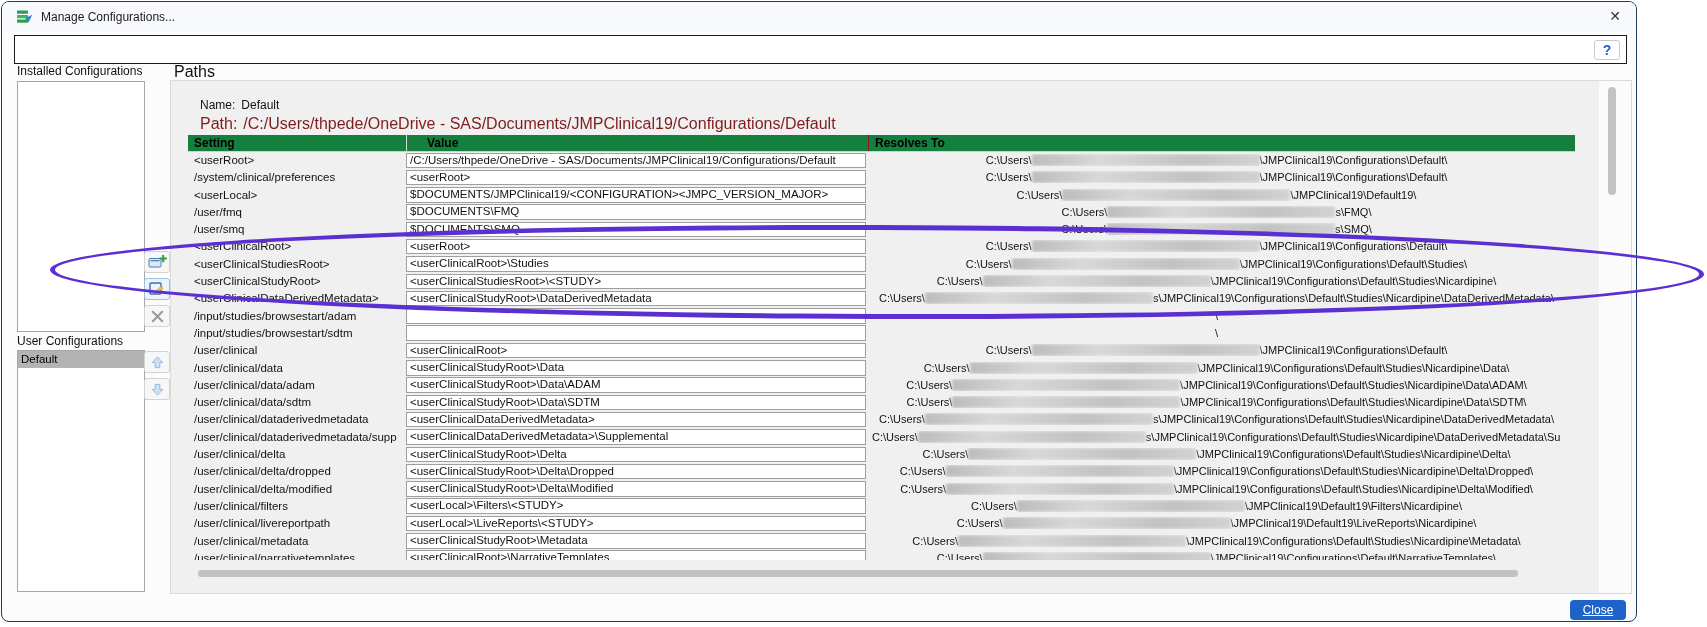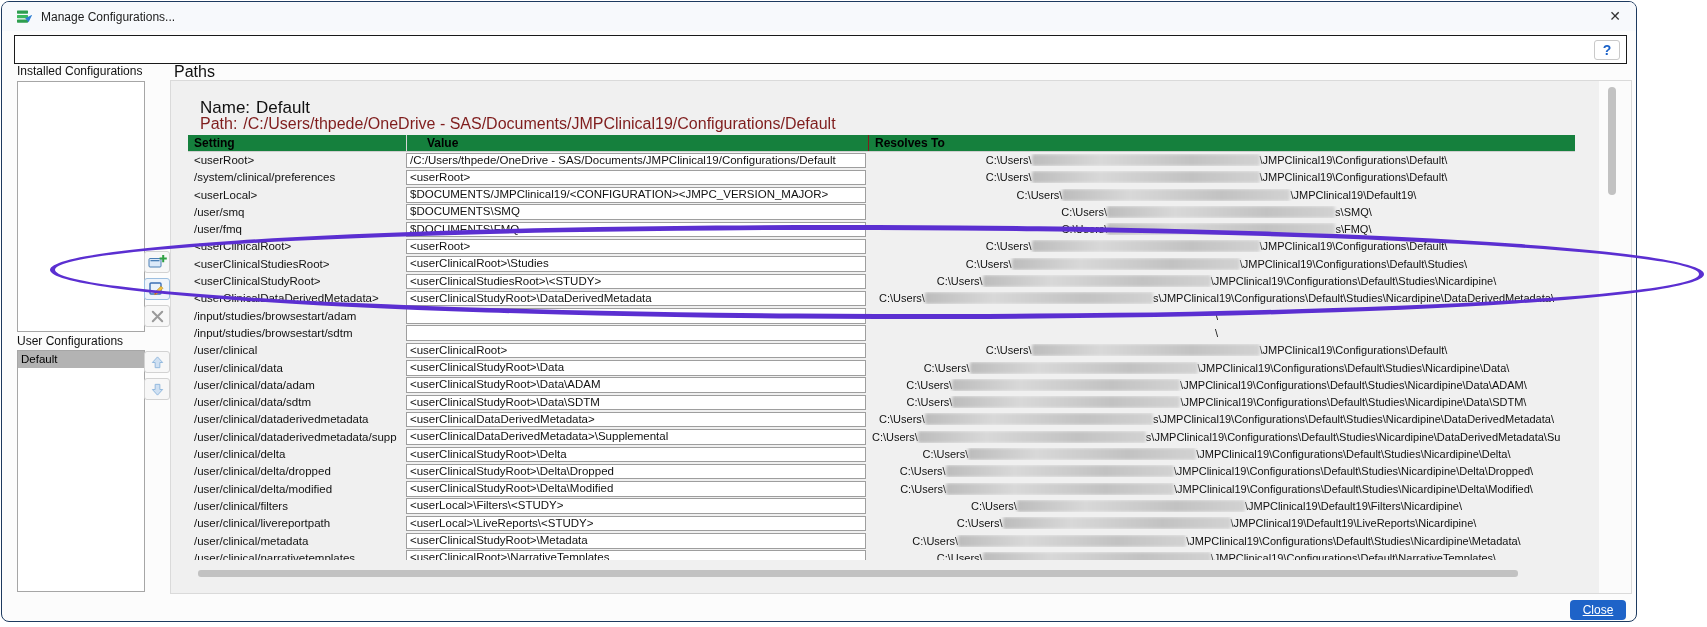--- a/index.html
+++ b/index.html
@@ -39,21 +39,21 @@
   .btn-del { top:303px; } .btn-up { top:349px; } .btn-down { top:376px; }
 
   
   .paths-label { position:absolute; left:172px; top:61px; font-size:16px; color:#111; }
   .group-box { position:absolute; left:168px; top:78px; width:1462px; height:514px;
                background:#f0f0f0; border:1px solid #dadada; }
   .group-right-strip { position:absolute; right:0; top:0; width:32px; height:100%; background:#fbfbfb; }
   .vscroll-thumb { position:absolute; left:1606px; top:85px; width:8px; height:108px;
                    background:#c2c2c2; border-radius:4px; cursor:pointer; }
 
-  .name-line { position:absolute; left:198px; top:96px; font-size:17px; color:#111; }
+  .name-line { position:absolute; left:198px; top:96px; font-size:12px; color:#111; }
   .path-line { position:absolute; left:198px; top:113px; font-size:16px; color:#7f1d1d; }
   .name-line b, .path-line b { font-weight:normal; margin-right:6px; }
 
   
   .tbl-header { position:absolute; left:186px; top:133px; width:1387px; height:17px;
                 background:#15803d; border-bottom:1px solid #cfcfcf; display:flex;
                 font-size:12px; font-weight:bold; color:#000; }
   .th-setting { width:218px; padding-left:6px; line-height:17px; }
   .th-value { width:462px; padding-left:20px; line-height:17px; border-left:1px solid #d6d6d6; }
   .th-resolves { flex:1; padding-left:6px; line-height:17px; border-left:1px solid #7f1d1d; }
@@ -182,36 +182,36 @@
 
   <div class="t-row">
     <span class="row-setting">&lt;userLocal&gt;</span>
     <div class="row-valuebox">$DOCUMENTS/JMPClinical19/&lt;CONFIGURATION&gt;&lt;JMPC_VERSION_MAJOR&gt;</div>
     <span class="row-resolves">
       <span>C:\Users\</span><span class="redact"></span><span>\JMPClinical19\Default19\</span>
     </span>
   </div>
 
   <div class="t-row">
+    <span class="row-setting">/user/fmq</span>
+    <div class="row-valuebox">$DOCUMENTS\FMQ</div>
+    <span class="row-resolves">
+      <span>C:\Users\</span><span class="redact"></span><span>s\FMQ\</span>
+    </span>
+  </div>
+
+  <div class="t-row">
     <span class="row-setting">/user/smq</span>
     <div class="row-valuebox">$DOCUMENTS\SMQ</div>
     <span class="row-resolves">
       <span>C:\Users\</span><span class="redact"></span><span>s\SMQ\</span>
     </span>
   </div>
 
   <div class="t-row">
-    <span class="row-setting">/user/fmq</span>
-    <div class="row-valuebox">$DOCUMENTS\FMQ</div>
-    <span class="row-resolves">
-      <span>C:\Users\</span><span class="redact"></span><span>s\FMQ\</span>
-    </span>
-  </div>
-
-  <div class="t-row">
     <span class="row-setting">&lt;userClinicalRoot&gt;</span>
     <div class="row-valuebox">&lt;userRoot&gt;</div>
     <span class="row-resolves">
       <span>C:\Users\</span><span class="redact"></span><span>\JMPClinical19\Configurations\Default\</span>
     </span>
   </div>
 
   <div class="t-row">
     <span class="row-setting">&lt;userClinicalStudiesRoot&gt;</span>
     <div class="row-valuebox">&lt;userClinicalRoot&gt;\Studies</div>

